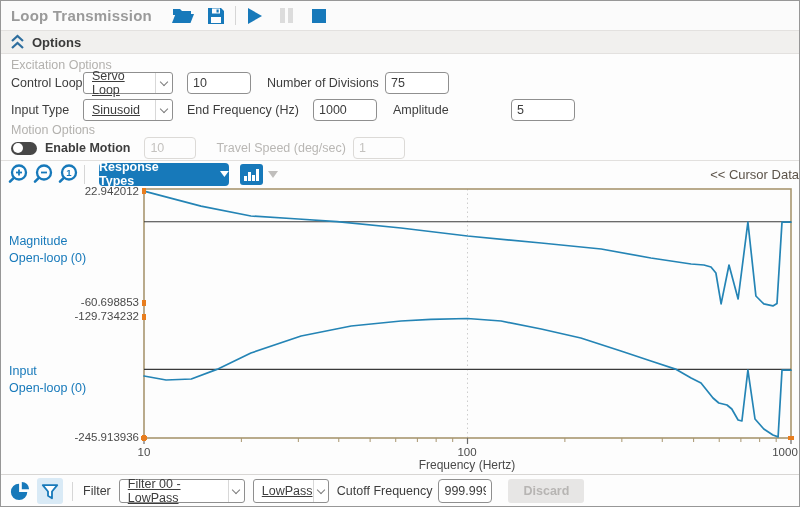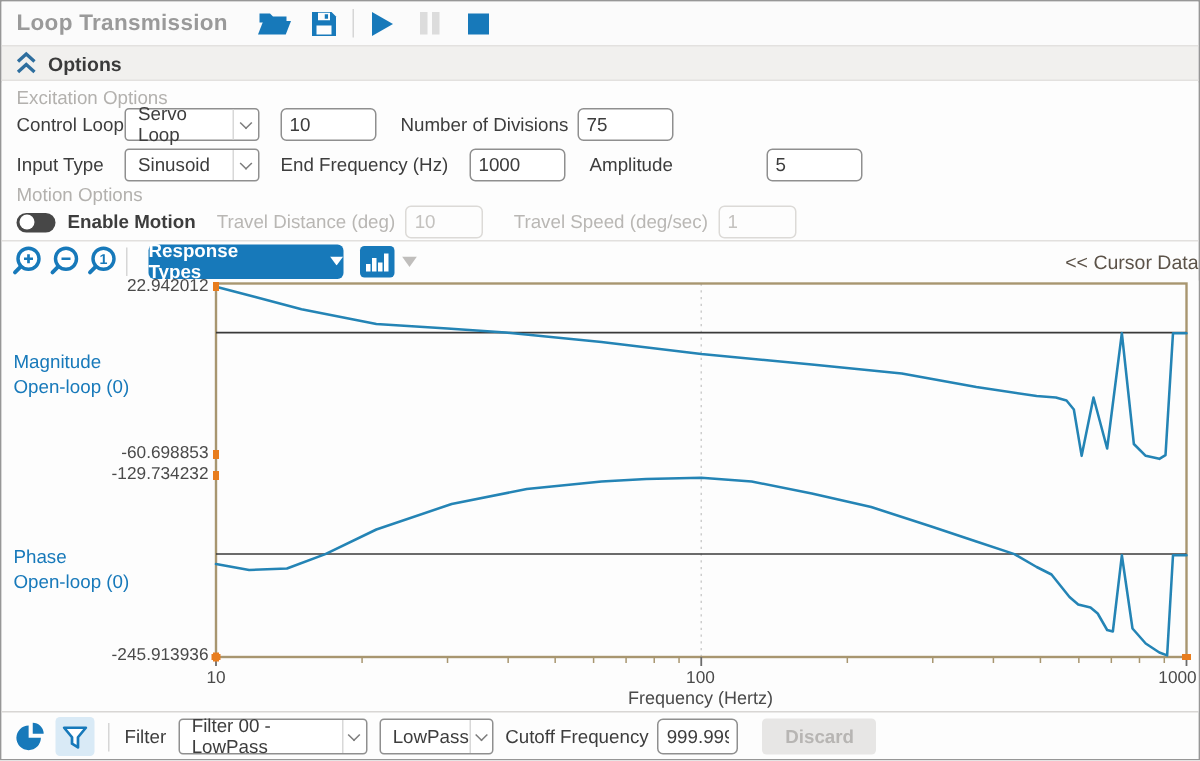--- a/index.html
+++ b/index.html
@@ -22,21 +22,21 @@
   
   #opt-panel { position: absolute; top: 54px; left: 0; width: 100%; height: 105px; background: #fdfdfd; }
   .section-label { color: #b3b1ae; font-size: 12.5px; }
   .opt-row { display: flex; align-items: center; position: absolute; left: 10px; height: 22px; }
   .lbl { color: #3d3d3d; }
   .lbl-dim { color: #b9b7b4; }
   .c1 { width: 72px; }
   .c2 { width: 126px; }
   .c3 { width: 118px; }
   .sel { height: 22px; background: #fff; border: 1px solid #8f8f8f; border-radius: 3px;
-    display: flex; align-items: center; justify-content: space-between; padding-left: 8px; cursor: pointer; }
+    display: flex; align-items: center; justify-content: space-between; padding-left: 8px; cursor: pointer; text-decoration: underline; }
   .sel .chevbox { width: 17px; height: 100%; border-left: 1px solid #d8d8d8; display: flex; align-items: center; justify-content: center; }
   .chev { width: 6px; height: 6px; border-right: 1.5px solid #7c7c7c; border-bottom: 1.5px solid #7c7c7c; transform: rotate(45deg); margin-top: -3px; }
   .inp { height: 22px; border: 1px solid #8f8f8f; border-radius: 4px; padding: 0 5px; font-size: 12.5px;
     font-family: "Liberation Sans", sans-serif; color: #3d3d3d; background: #fff; outline: none; }
   .inp:disabled { border-color: #dcdad7; color: #c4c2bf; background: #fdfdfd; }
   .toggle { width: 26px; height: 13px; background: #474747; border-radius: 7px; position: relative; cursor: pointer; }
   .toggle .knob { position: absolute; left: 1.5px; top: 1.5px; width: 10px; height: 10px; border-radius: 50%; background: #fff; }
   
   #chart-toolbar { position: absolute; top: 159px; left: 0; width: 100%; height: 27px; border-top: 1px solid #e2e0de;
     display: flex; align-items: center; background: #fdfdfd; }
@@ -142,21 +142,20 @@
       <input class="inp" style="width: 64px;" value="5">
     </div>
 
     <div class="section-label abs" style="left:10px; top:68px">Motion Options</div>
 
     <div class="opt-row" style="top:82px">
       <div class="toggle" style="margin-right:8px">
           <div class="knob"></div>
         </div>
       <span class="lbl" style="font-weight:bold; margin-right:14px">Enable Motion</span>
-      <span class="lbl-dim" style="margin-right:7px">Travel Distance (deg)</span>
       <input class="inp" style="width: 52px; margin-right: 20px;" disabled="" value="10">
       <span class="lbl-dim" style="margin-right:7px">Travel Speed (deg/sec)</span>
       <input class="inp" style="width: 52px;" disabled="" value="1">
     </div>
   </div>
 
   <div id="chart-toolbar">
     <div class="zoom-btn" style="margin-left:4px">
       <svg width="22" height="22" viewBox="0 0 22 22">
         <circle cx="12" cy="9.5" r="7" fill="#fff" stroke="#1779ba" stroke-width="2.3"></circle>
@@ -238,21 +237,21 @@
     <div class="ylab" style="top:-2px">22.942012</div>
     <div class="ylab" style="top:109px">-60.698853</div>
     <div class="ylab" style="top:123px">-129.734232</div>
     <div class="ylab" style="top:244px">-245.913936</div>
 
     <div class="axis-name" style="top:46px">
       <div>Magnitude</div>
       <div>Open-loop (0)</div>
     </div>
     <div class="axis-name" style="top:176px">
-      <div>Phase</div>
+      <div>Input</div>
       <div>Open-loop (0)</div>
     </div>
 
     <div class="xtick" style="left:143px; top:259px">10</div>
     <div class="xtick" style="left:466px; top:259px">100</div>
     <div class="xtick" style="left:784px; top:259px">1000</div>
     <div id="xaxis-title" style="left:466px; top:271px">Frequency (Hertz)</div>
   </div>
 
   <div id="filter-bar">

